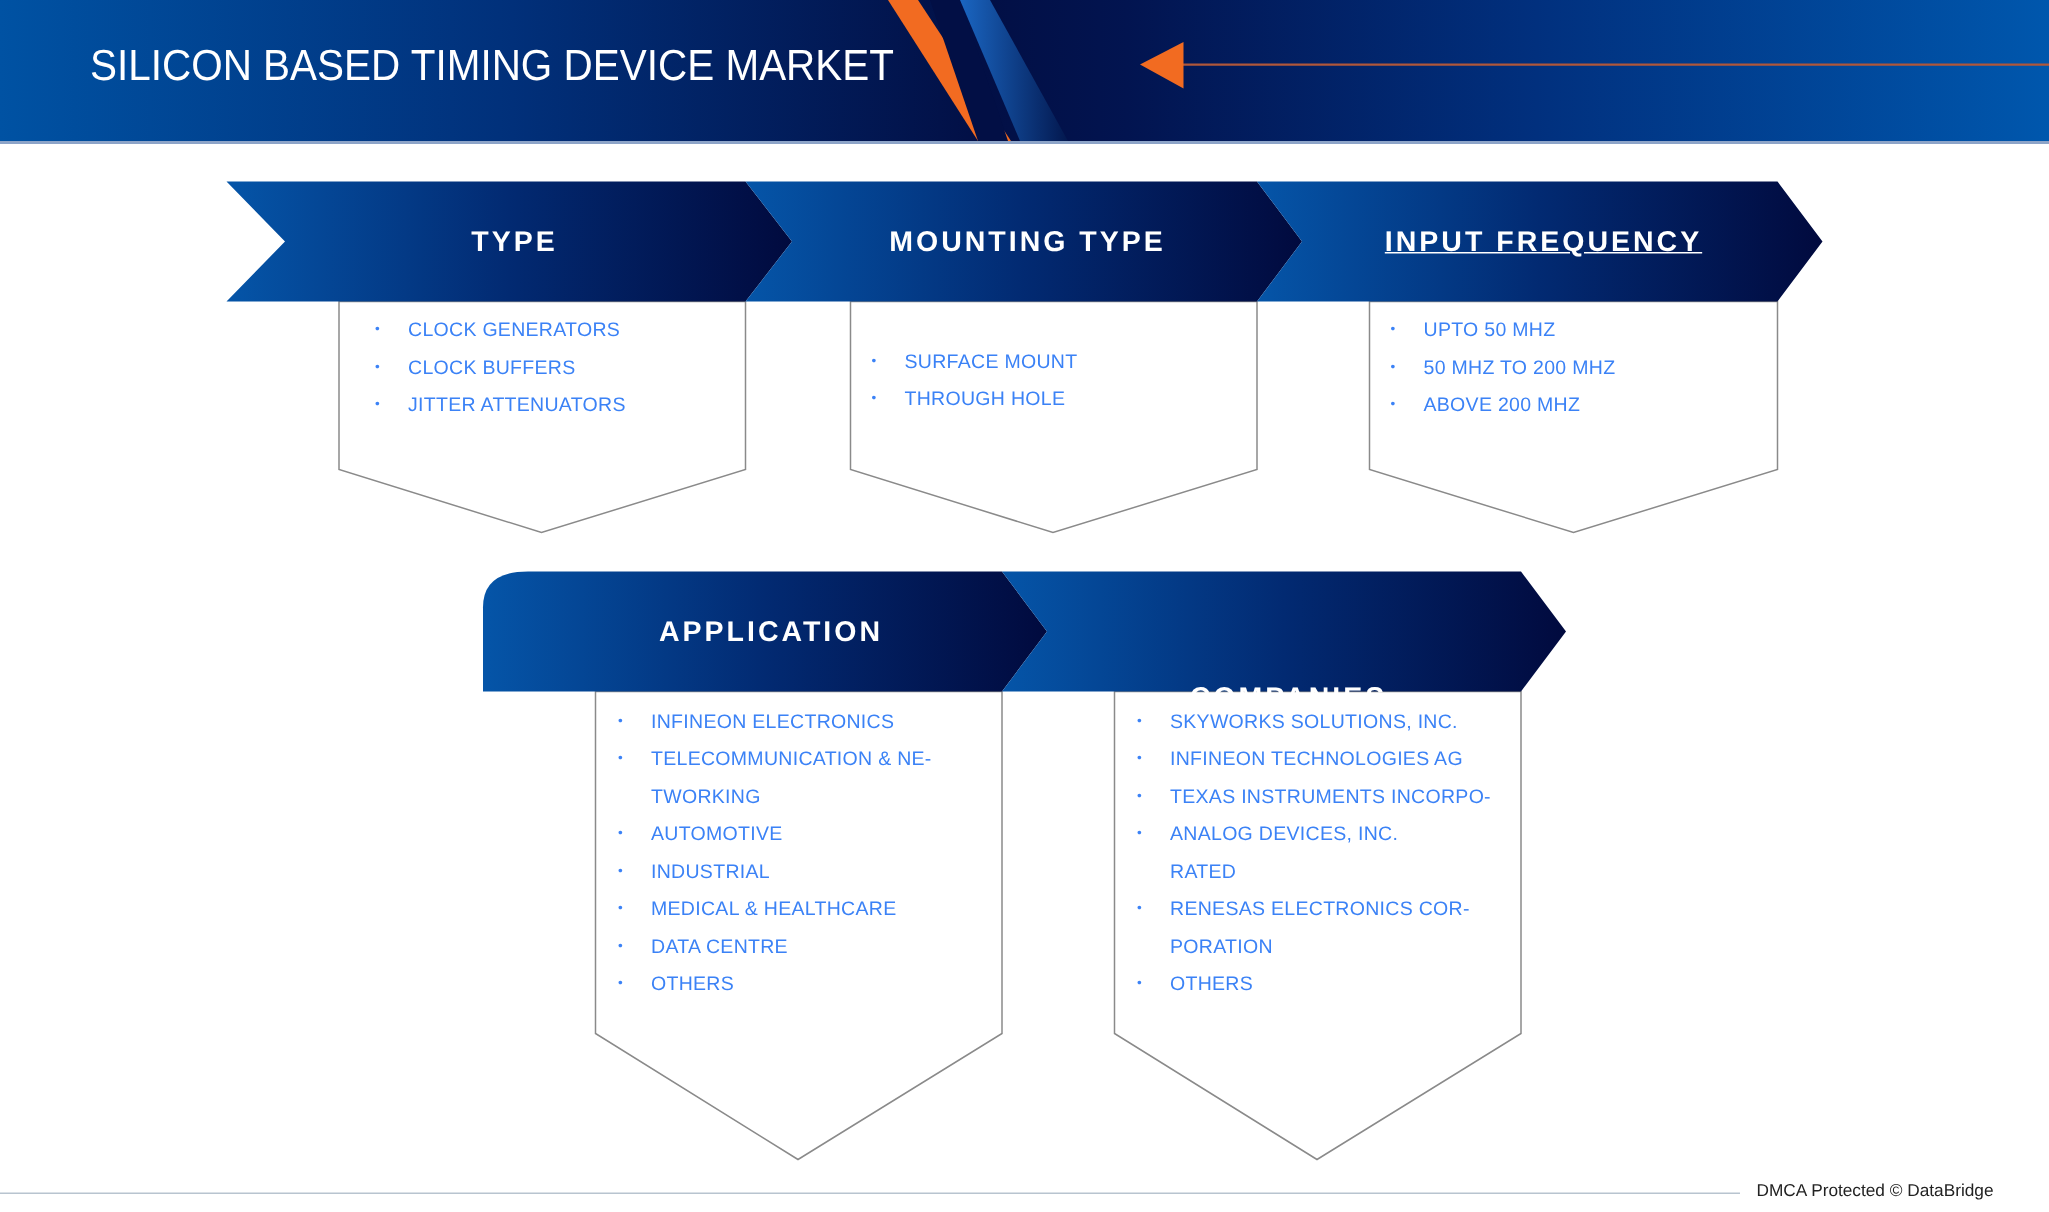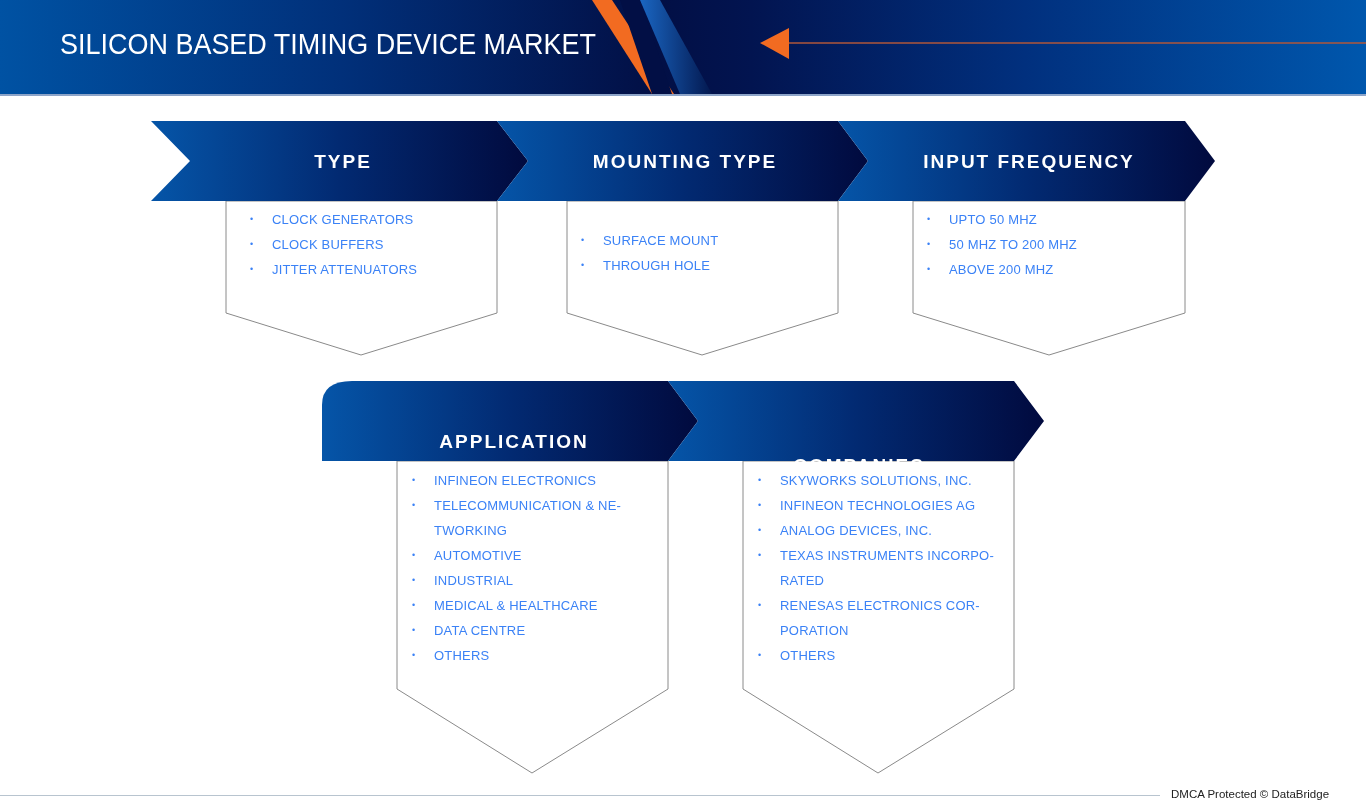--- a/index.html
+++ b/index.html
@@ -58,22 +58,22 @@
   <polygon points="151,121 497,121 528,161 497,201 151,201 190,161" fill="url(#chev)"></polygon>
   <polygon points="497,121 838,121 868,161 838,201 497,201 528,161" fill="url(#chev)"></polygon>
   <polygon points="838,121 1185,121 1215,161 1185,201 838,201 868,161" fill="url(#chev)"></polygon>
 
   <path d="M322,461 L322,405 Q322,381 352,381 L668,381 L698,421 L668,461 Z" fill="url(#chev)"></path>
   <polygon points="668,381 1014,381 1044,421 1014,461 668,461 698,421" fill="url(#chev)"></polygon>
 </svg>
 
 <div class="label" style="left:250px; top:151px; width:186px;">TYPE</div>
 <div class="label" style="left:545px; top:151px; width:280px;">MOUNTING TYPE</div>
-<div class="label" style="left:890px; top:151px; width:278px;">INPUT FREQUENCY</div>
-<div class="label" style="left:400px; top:411px; width:228px;margin-top:20px;">APPLICATION</div>
+<div class="label" style="left:890px; top:151px; width:278px;text-decoration:underline;">INPUT FREQUENCY</div>
+<div class="label" style="left:400px; top:411px; width:228px;">APPLICATION</div>
 <div class="label" style="left:744px; top:411px; width:230px;margin-top:44px;">COMPANIES</div>
 
 <ul class="list" style="left:250px; top:207px;">
   <li>CLOCK GENERATORS</li>
   <li>CLOCK BUFFERS</li>
   <li>JITTER ATTENUATORS</li>
 </ul>
 
 <ul class="list" style="left:581px; top:207px;margin-top:21px;">
   <li>SURFACE MOUNT</li>
@@ -93,22 +93,22 @@
   <li>AUTOMOTIVE</li>
   <li>INDUSTRIAL</li>
   <li>MEDICAL &amp; HEALTHCARE</li>
   <li>DATA CENTRE</li>
   <li>OTHERS</li>
 </ul>
 
 <ul class="list" style="left:758px; top:468px;">
   <li>SKYWORKS SOLUTIONS, INC.</li>
   <li>INFINEON TECHNOLOGIES AG</li>
+  <li>TEXAS INSTRUMENTS INCORPO-</li>
   <li>ANALOG DEVICES, INC.</li>
-  <li>TEXAS INSTRUMENTS INCORPO-</li>
   <li class="cont">RATED</li>
   <li>RENESAS ELECTRONICS COR-</li>
   <li class="cont">PORATION</li>
   <li>OTHERS</li>
 </ul>
 
 <div class="footer-rule"></div>
 <div class="footer-text">DMCA Protected © DataBridge</div>
 
 </body></html>

